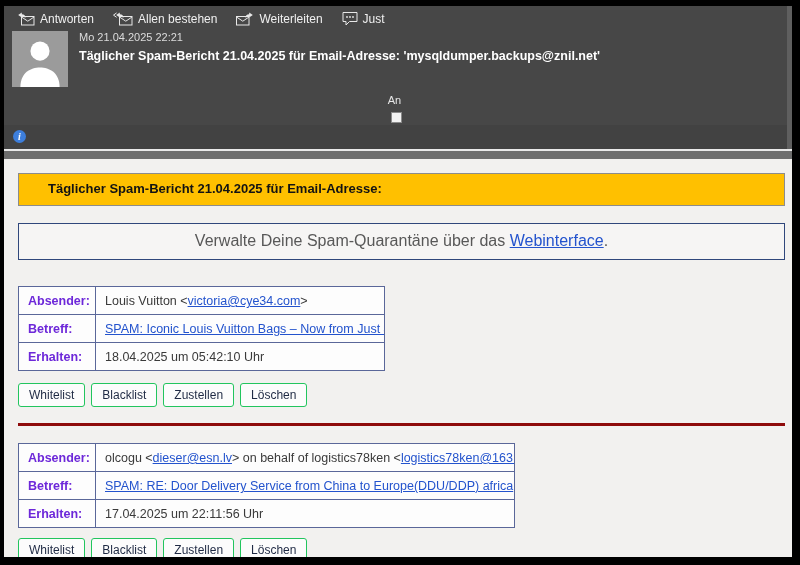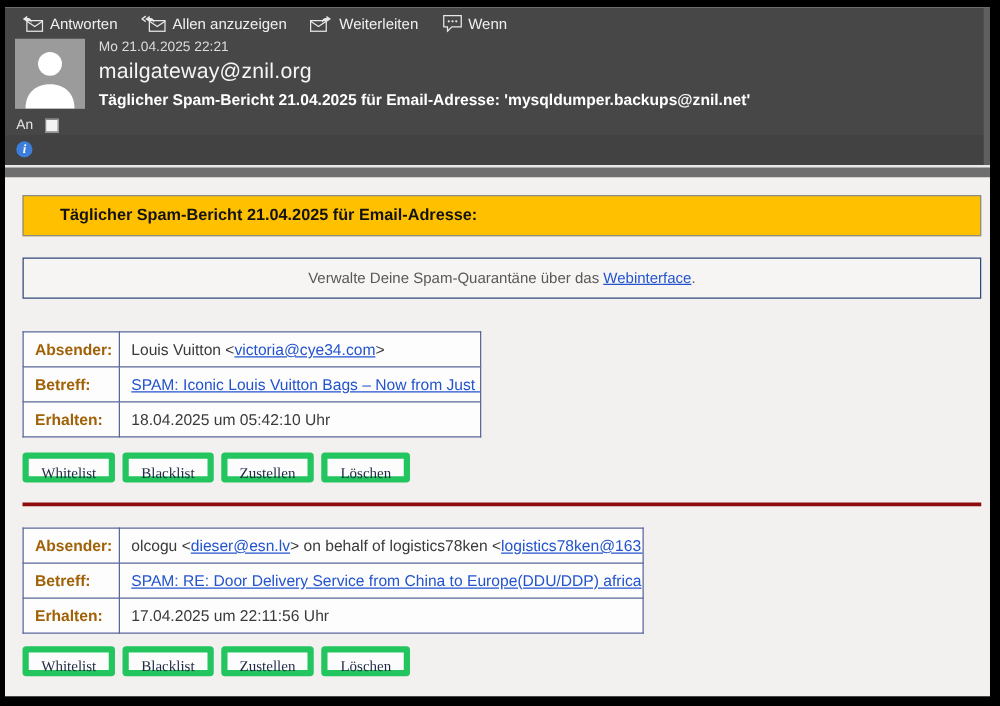--- a/index.html
+++ b/index.html
@@ -6,56 +6,56 @@
   .window{position:relative;width:800px;height:565px;box-sizing:border-box;background:#000;
           padding:6px 8px 8px 4px;overflow:hidden;}
   .app{width:100%;height:100%;display:flex;flex-direction:column;background:#F2F1EF;overflow:hidden;position:relative;}
 
   
   .mail-header{background:#474747;color:#ECECEC;position:relative;flex:none;}
   .scroll-strip{position:absolute;right:0;top:0;width:5px;height:100%;background:#5f5f5f;}
   .toolbar{display:flex;align-items:center;gap:19px;padding:5px 12px 3px 13px;font-size:12px;}
   .tb-item{display:flex;align-items:center;gap:5px;color:#F0F0F0;cursor:pointer;white-space:nowrap;}
   .tb-item svg{display:block;}
-  .header-main{display:flex;padding:1px 12px 3px 4px;align-items:center;}
+  .header-main{display:flex;padding:1px 12px 3px 4px;}
   .avatar{width:56px;height:56px;background:#9B9B9B;margin:1px 11px 0 4px;flex:none;overflow:hidden;}
   .avatar svg{display:block;width:56px;height:56px;}
   .header-text{flex:1;min-width:0;}
   .date{font-size:11px;color:#DCDCDC;margin-top:1px;}
   .sender{font-size:17px;color:#F5F5F5;margin-top:3px;letter-spacing:.2px;}
   .subject{font-size:12.5px;color:#FFFFFF;font-weight:bold;margin-top:6px;white-space:nowrap;}
-  .to-row{display:flex;align-items:center;gap:6px;padding:4px 12px 2px 9px;font-size:11px;color:#E6E6E6;}
+  .to-row{display:flex;align-items:center;gap:6px;padding:4px 12px 2px 9px;font-size:11px;color:#E6E6E6;flex-direction:column;}
   .to-label{margin-right:4px;}
   .contact-chip{width:9px;height:9px;background:#F2F2F2;border:1px solid #8a8a8a;display:inline-block;}
   .info-row{display:flex;align-items:center;gap:7px;padding:5px 12px 6px 9px;font-size:11.5px;color:#EFEFEF;background:#424242;}
   .info-icon{width:13px;height:13px;border-radius:50%;background:var(--info-blue,#3D7EDB);color:#fff;
              font-family:"Liberation Serif",serif;font-style:italic;font-weight:bold;font-size:10px;
              display:flex;align-items:center;justify-content:center;flex:none;}
   .sep-light{height:2px;background:#E9E9E9;flex:none;}
   .sep-gray{height:8px;background:#6E6E6E;flex:none;}
 
   
   .mail-body{flex:1;background:#F2F1EF;padding:0 7px 0 14px;overflow:hidden;}
   .banner{background:var(--banner-bg,#FFC000);border:1px solid #8c8c8c;margin-top:14px;
           padding:6px 10px 7px 29px;font-weight:bold;font-size:13px;color:#131313;line-height:1.42;}
   .quarantine-box{border:1px solid #30477B;background:#F6F5F4;margin-top:17px;padding:8px 0 9px 0;
-                  text-align:center;font-size:12px;color:#585858;}
+                  text-align:center;font-size:16px;color:#585858;}
   a{color:var(--link-blue,#2353CD);text-decoration:underline;cursor:pointer;}
 
   table.msg{border-collapse:collapse;background:#FDFDFD;font-size:12.5px;color:#3A3A3A;table-layout:fixed;}
   table.msg-0{width:367px;margin-top:26px;}
   table.msg-1{width:497px;margin-top:17px;}
   .msg td{border:1px solid var(--table-border,#5A6799);padding:6px 9px;height:15px;
           white-space:nowrap;overflow:hidden;vertical-align:middle;}
-  .msg td.lbl{font-weight:bold;color:#a16207;width:58px;}
+  .msg td.lbl{font-weight:bold;color:#6d28d9;width:58px;}
 
   .actions{margin-top:12px;display:flex;gap:6px;}
   .actions-2{margin-top:10px;}
-  .btn{font-family:Liberation Serif, serif;font-size:12px;color:#1F2A44;background:#FCFCFC;
-       border:5px solid #22c55e;border-radius:3px;padding:4px 10px;height:24px;line-height:14px;cursor:pointer;}
+  .btn{font-family:Liberation Sans, sans-serif;font-size:12px;color:#1F2A44;background:#FCFCFC;
+       border:1px solid #22c55e;border-radius:3px;padding:4px 10px;height:24px;line-height:14px;cursor:pointer;}
   .red-rule{height:3px;background:var(--rule-red,#8E0B0B);margin-top:16px;}
 </style>
 </head>
 <body>
 
 <div class="window">
   <div class="app">
 
     <div class="mail-header">
       <div class="scroll-strip"></div>
@@ -73,56 +73,55 @@
         </div>
         <div class="tb-item">
           <span>
             <svg width="20" height="14" viewBox="0 0 20 14">
                 <rect x="6.5" y="4.5" width="12.5" height="8.5" fill="none" stroke="#E8E8E8"></rect>
                 <path d="M6.5 5 l6.3 4.2 L19 5" fill="none" stroke="#E8E8E8"></path>
                 <path d="M6.8 0.6 L3.2 3.1 L6.8 5.6 V3.9 C8.8 3.9 9.8 4.7 10.3 6.4 10.6 3.6 9.3 2.3 6.8 2.3 Z" fill="#E8E8E8"></path>
                 <path d="M3.6 0.9 L0.5 3.1 L3.6 5.3" fill="none" stroke="#E8E8E8"></path>
               </svg>
           </span>
-          <span>Allen anzuzeigen</span>
+          <span>Allen bestehen</span>
         </div>
         <div class="tb-item">
           <span>
             <svg width="18" height="14" viewBox="0 0 18 14">
                 <rect x="0.5" y="4.5" width="12.5" height="8.5" fill="none" stroke="#E8E8E8"></rect>
                 <path d="M0.5 5 l6.3 4.2 L13 5" fill="none" stroke="#E8E8E8"></path>
                 <path d="M13.2 0.6 L16.8 3.1 L13.2 5.6 V3.9 C11.2 3.9 10.2 4.7 9.7 6.4 9.4 3.6 10.7 2.3 13.2 2.3 Z" fill="#E8E8E8"></path>
               </svg>
           </span>
           <span>Weiterleiten</span>
         </div>
         <div class="tb-item">
           <span>
             <svg width="16" height="15" viewBox="0 0 16 15">
                 <path d="M1 1.5 h14 v9 H7.5 L4 14 v-3.5 H1 Z" fill="none" stroke="#E8E8E8"></path>
                 <circle cx="5" cy="6" r="0.9" fill="#E8E8E8"></circle>
                 <circle cx="8" cy="6" r="0.9" fill="#E8E8E8"></circle>
                 <circle cx="11" cy="6" r="0.9" fill="#E8E8E8"></circle>
               </svg>
           </span>
-          <span>Wenn</span>
+          <span>Just</span>
         </div>
       </div>
 
       <div class="header-main">
         <div class="avatar">
           <svg viewBox="0 0 24 24">
               <rect width="24" height="24" fill="#9B9B9B"></rect>
               <circle cx="12" cy="8.6" r="4.1" fill="#fff"></circle>
               <path d="M3.6 24 C3.6 17.8 8 15.6 12 15.6 S20.4 17.8 20.4 24 Z" fill="#fff"></path>
             </svg>
         </div>
         <div class="header-text">
           <div class="date">Mo 21.04.2025 22:21</div>
-          <div class="sender">mailgateway@znil.org</div>
           <div class="subject">Täglicher Spam-Bericht 21.04.2025 für Email-Adresse: 'mysqldumper.backups@znil.net'</div>
         </div>
       </div>
 
       <div class="to-row">
         <span class="to-label">An</span>
         <span class="contact-chip"></span>
       </div>
 
       <div class="info-row">

